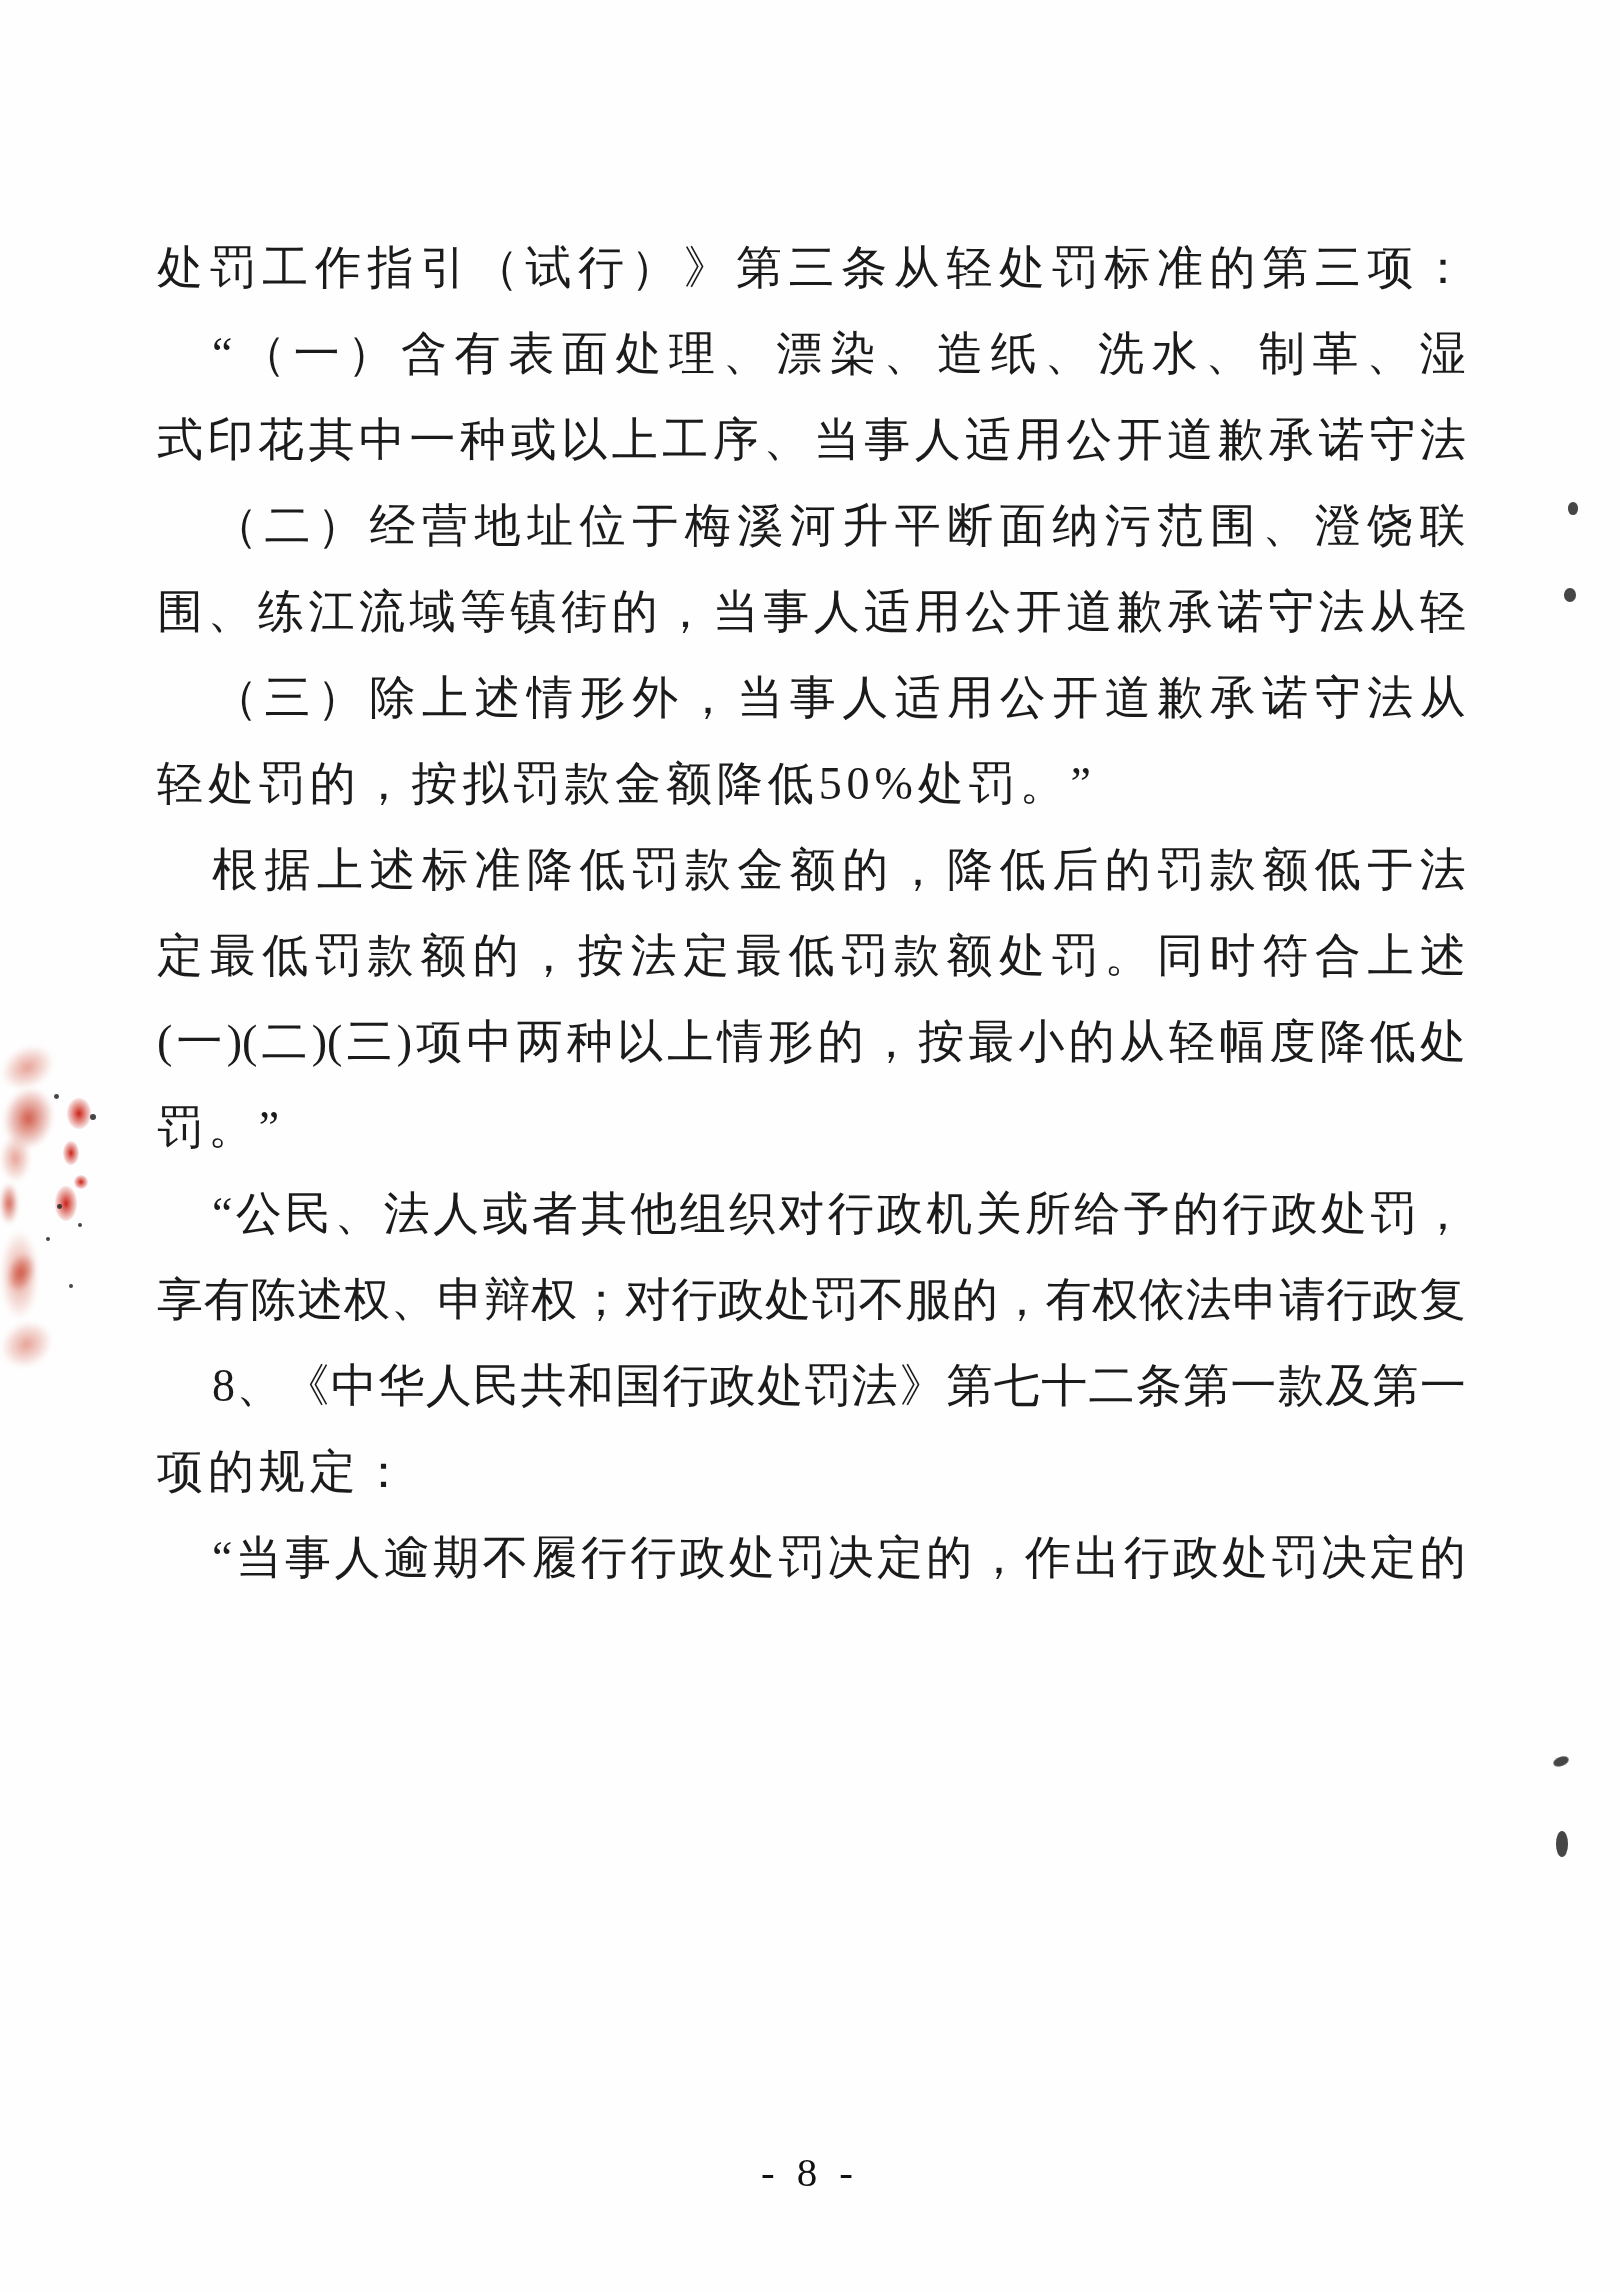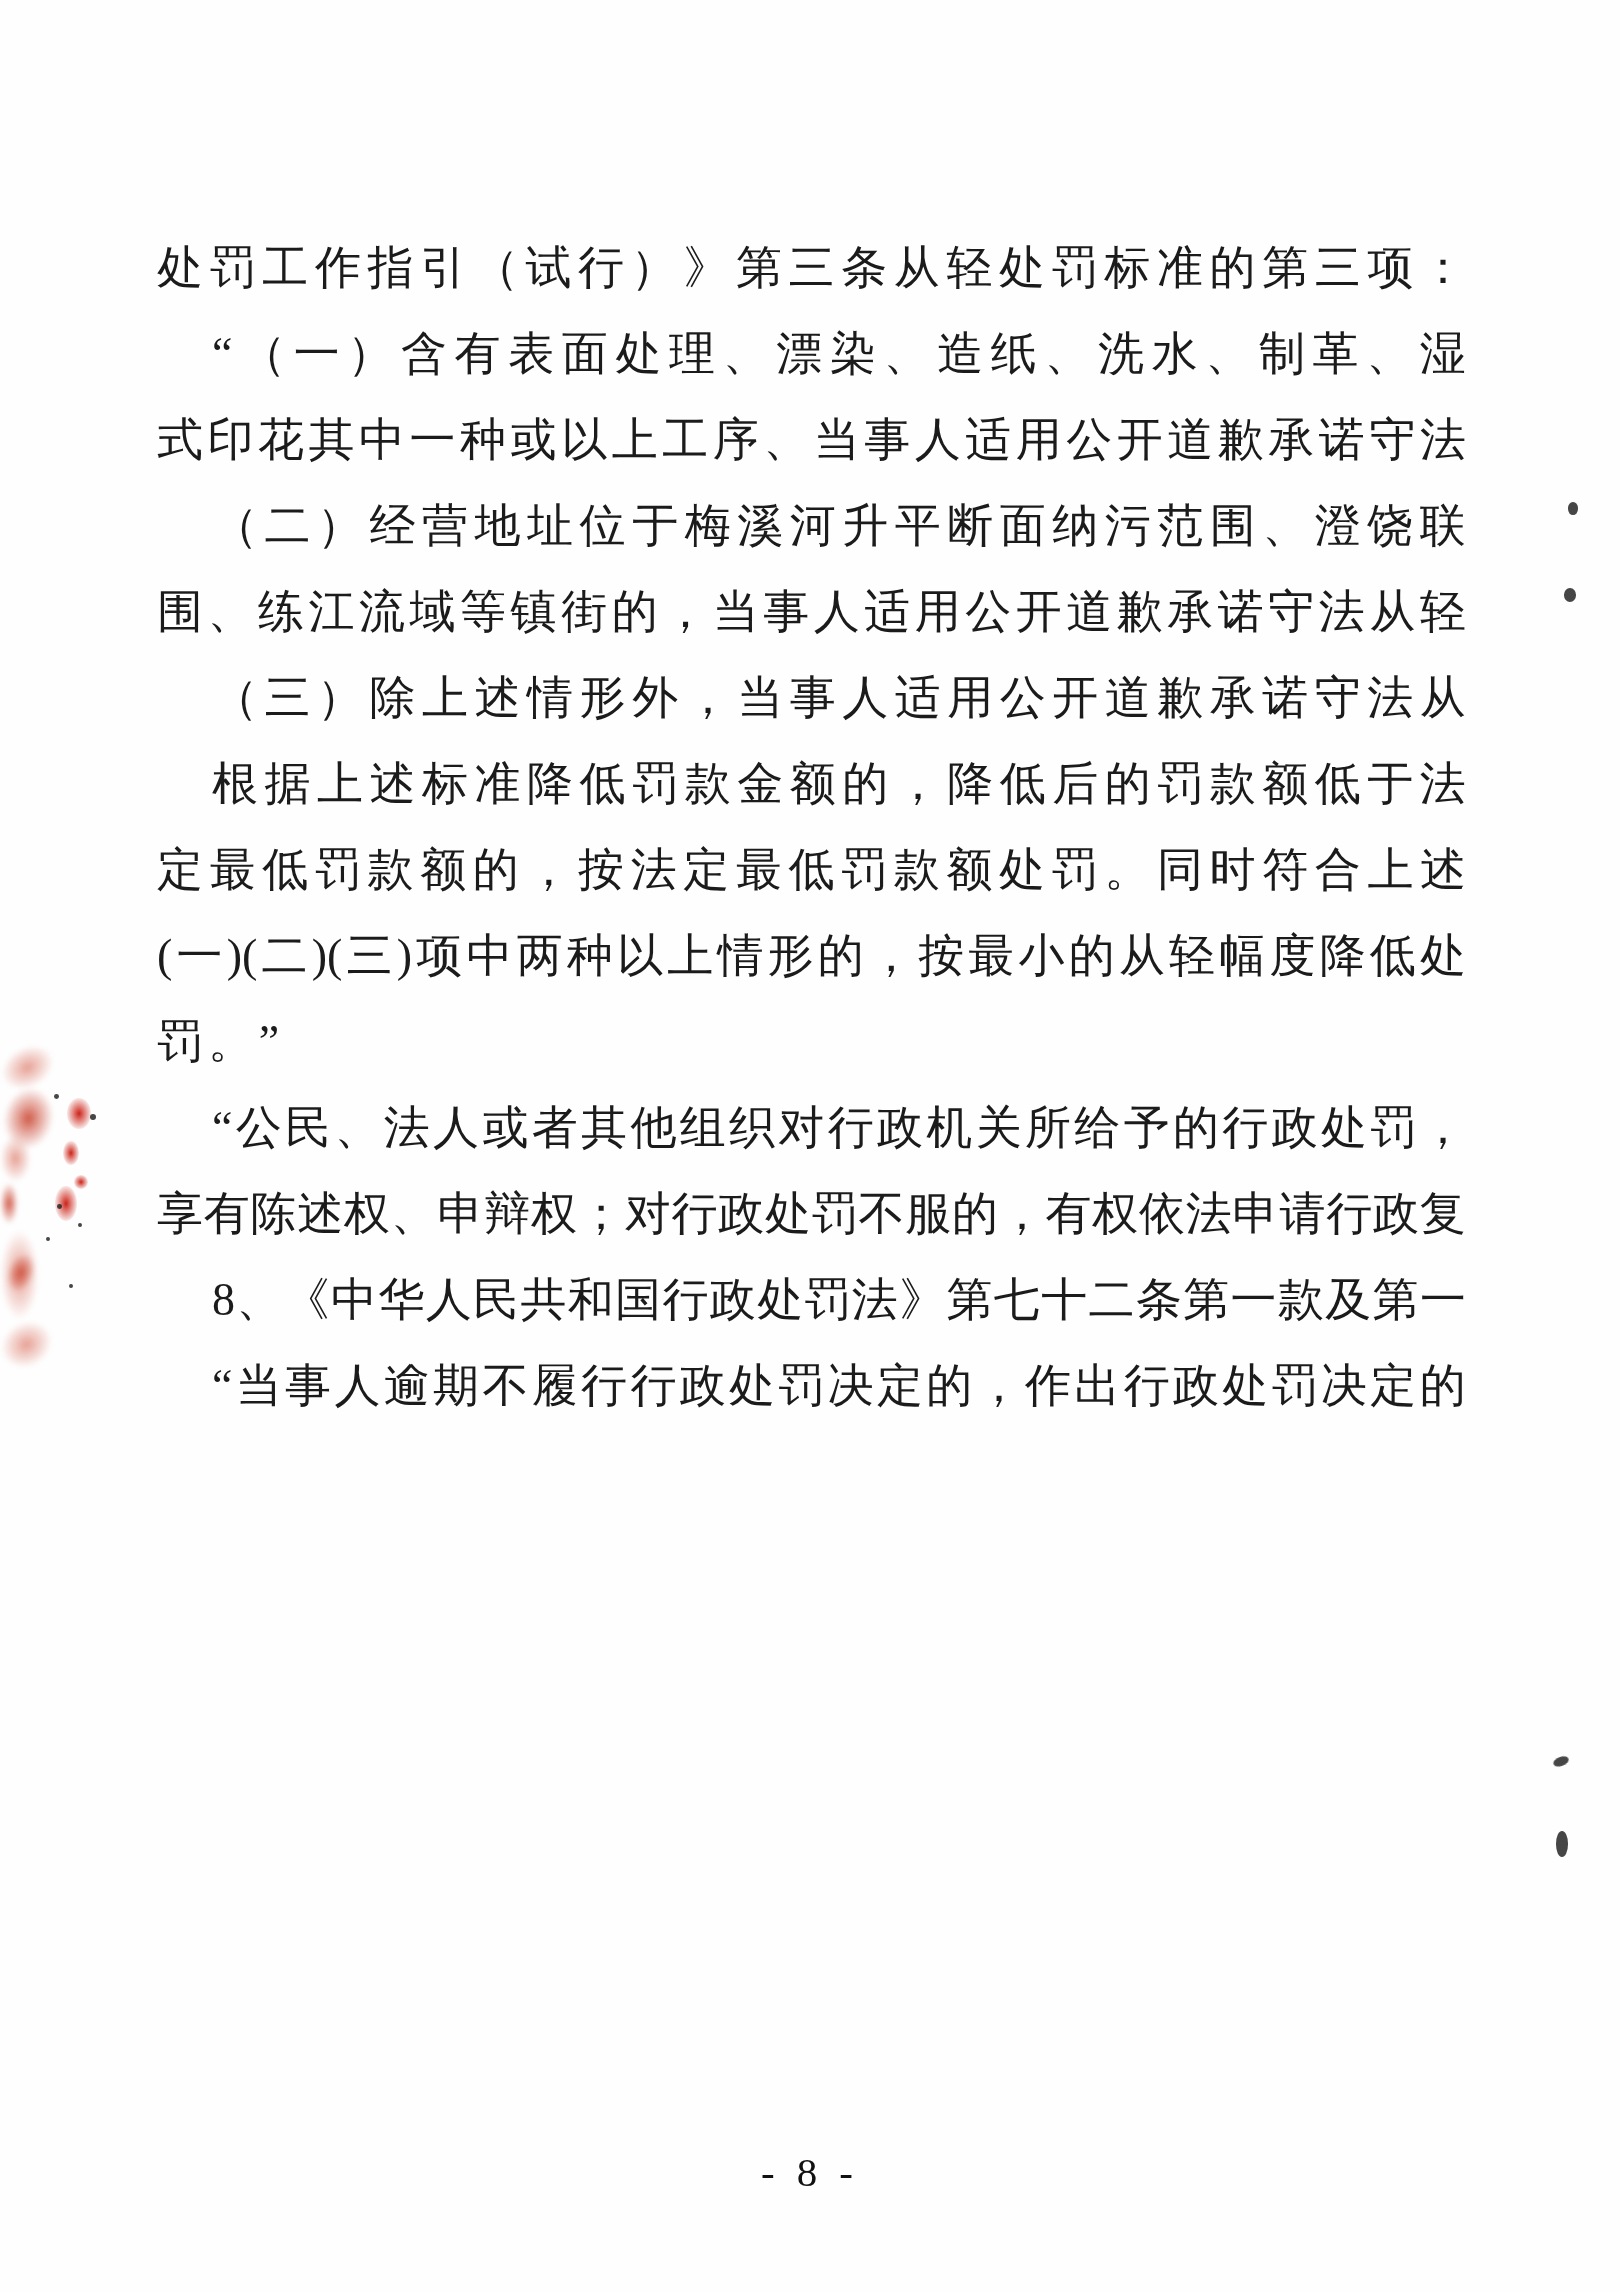--- a/index.html
+++ b/index.html
@@ -217,20 +217,21 @@
         <span>公</span>
         <span>开</span>
         <span>道</span>
         <span>歉</span>
         <span>承</span>
         <span>诺</span>
         <span>守</span>
         <span>法</span>
         <span>从</span>
       </div>
+      <div class="line plain">轻处罚的，按拟罚款金额降低50%处罚。”</div>
       <div class="line justify indent">
         <span>根</span>
         <span>据</span>
         <span>上</span>
         <span>述</span>
         <span>标</span>
         <span>准</span>
         <span>降</span>
         <span>低</span>
         <span>罚</span>
@@ -388,20 +389,21 @@
         <span>十</span>
         <span>二</span>
         <span>条</span>
         <span>第</span>
         <span>一</span>
         <span>款</span>
         <span>及</span>
         <span>第</span>
         <span>一</span>
       </div>
+      <div class="line plain">项的规定：</div>
       <div class="line justify indent">
         <span>“</span>
         <span>当</span>
         <span>事</span>
         <span>人</span>
         <span>逾</span>
         <span>期</span>
         <span>不</span>
         <span>履</span>
         <span>行</span>

